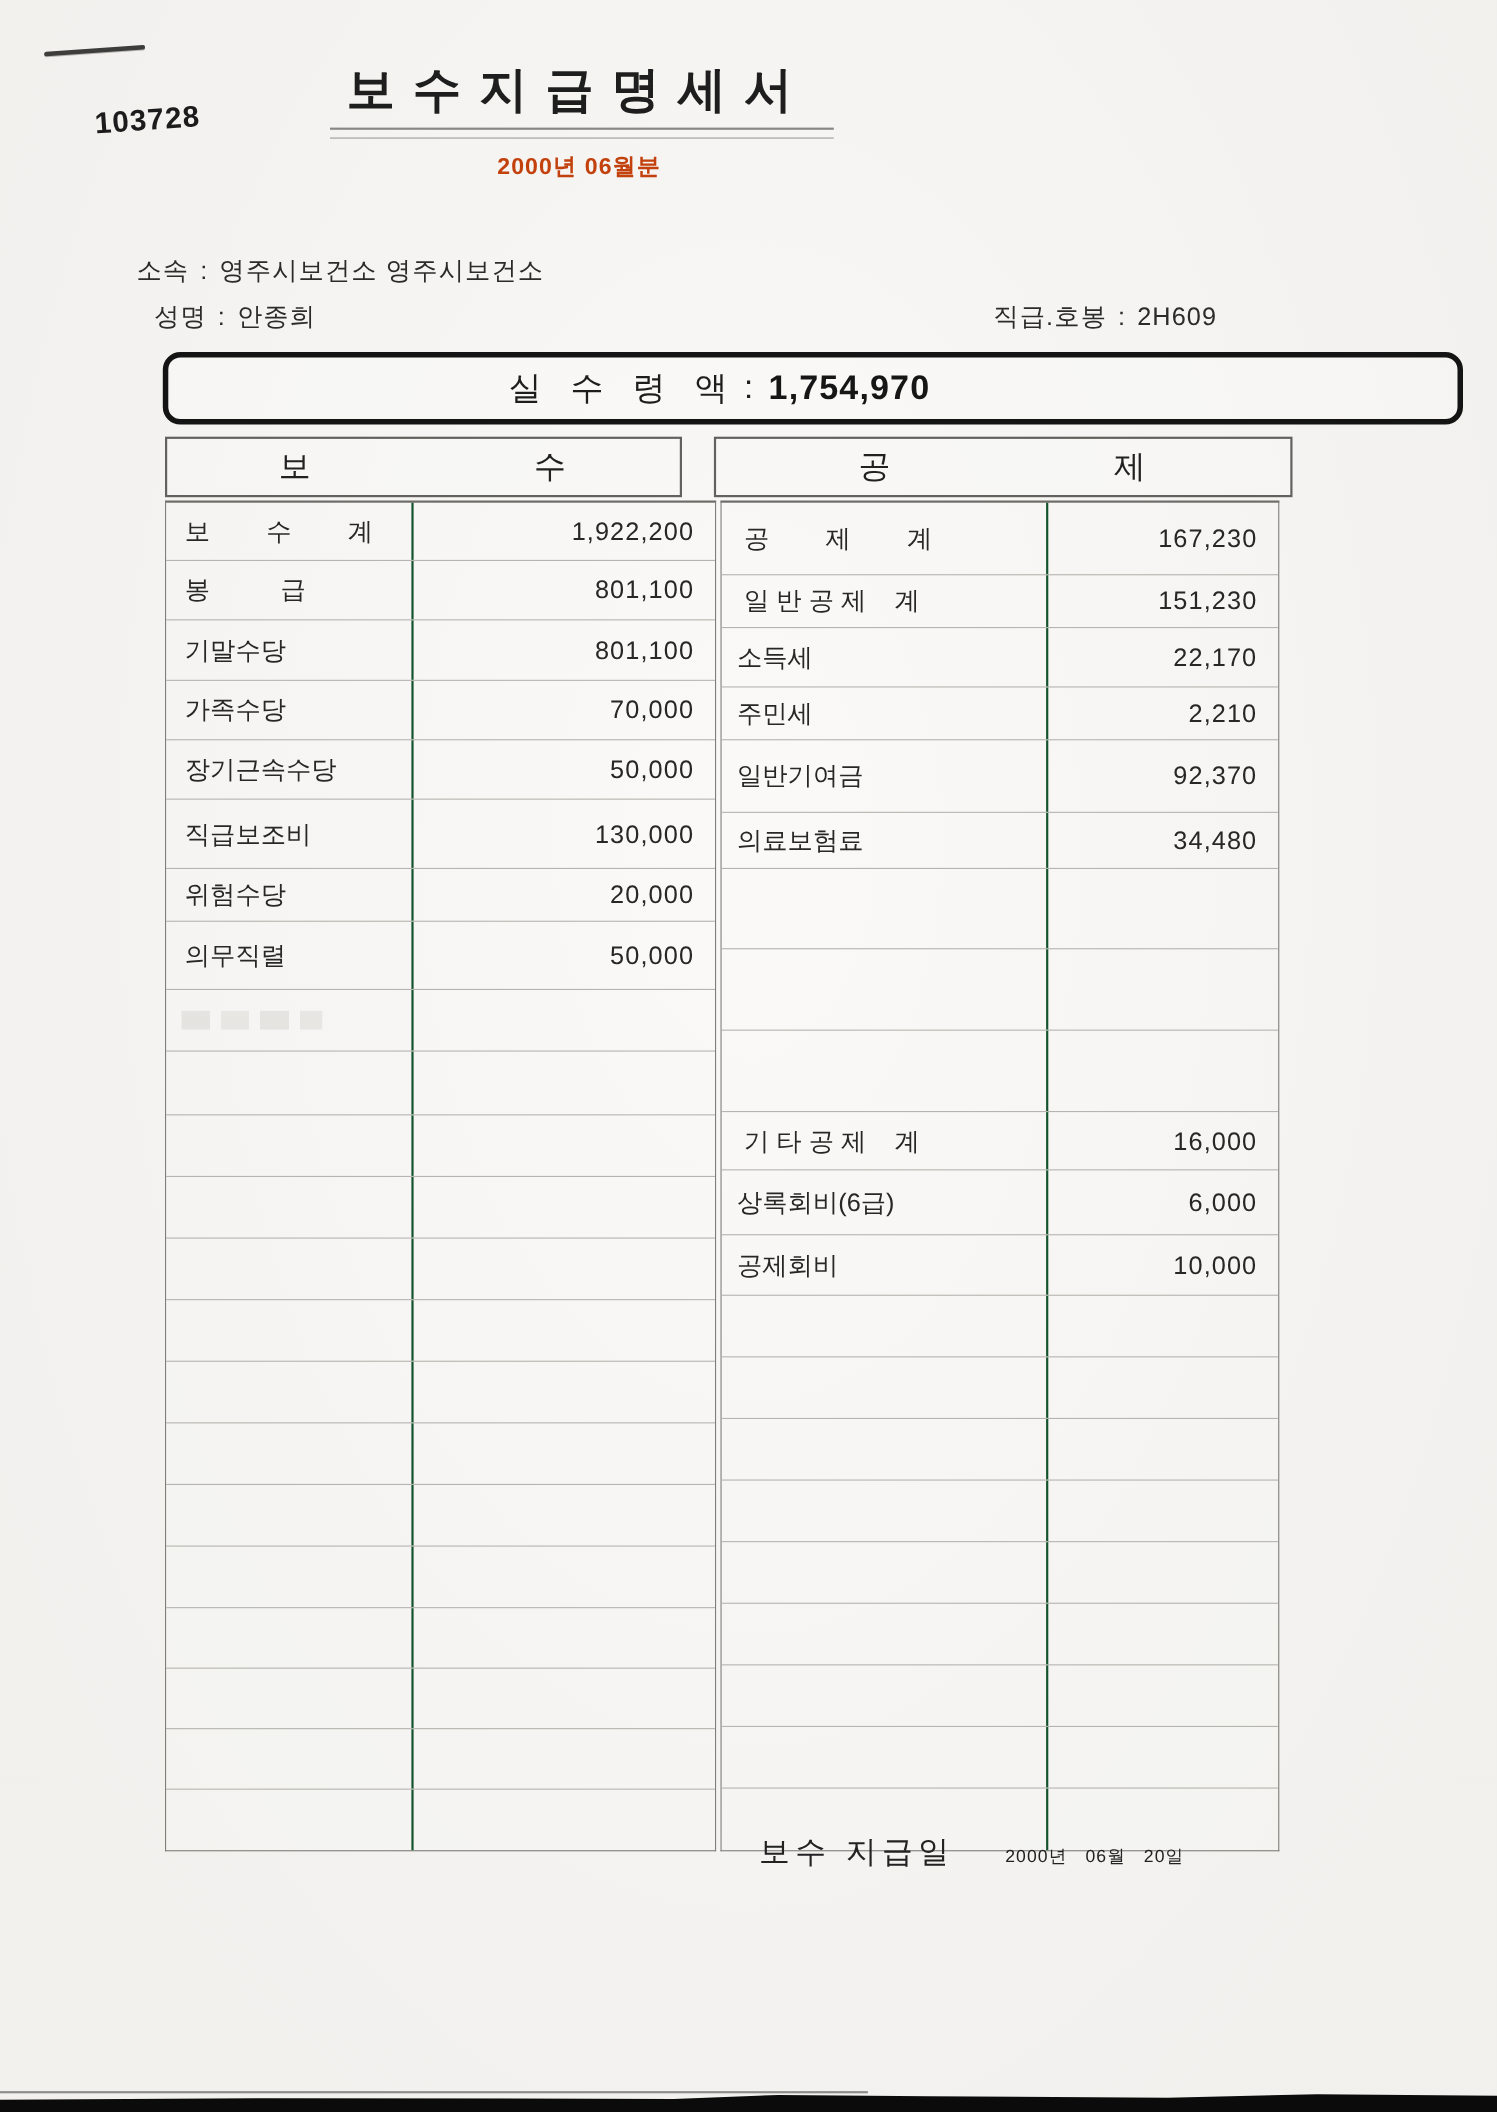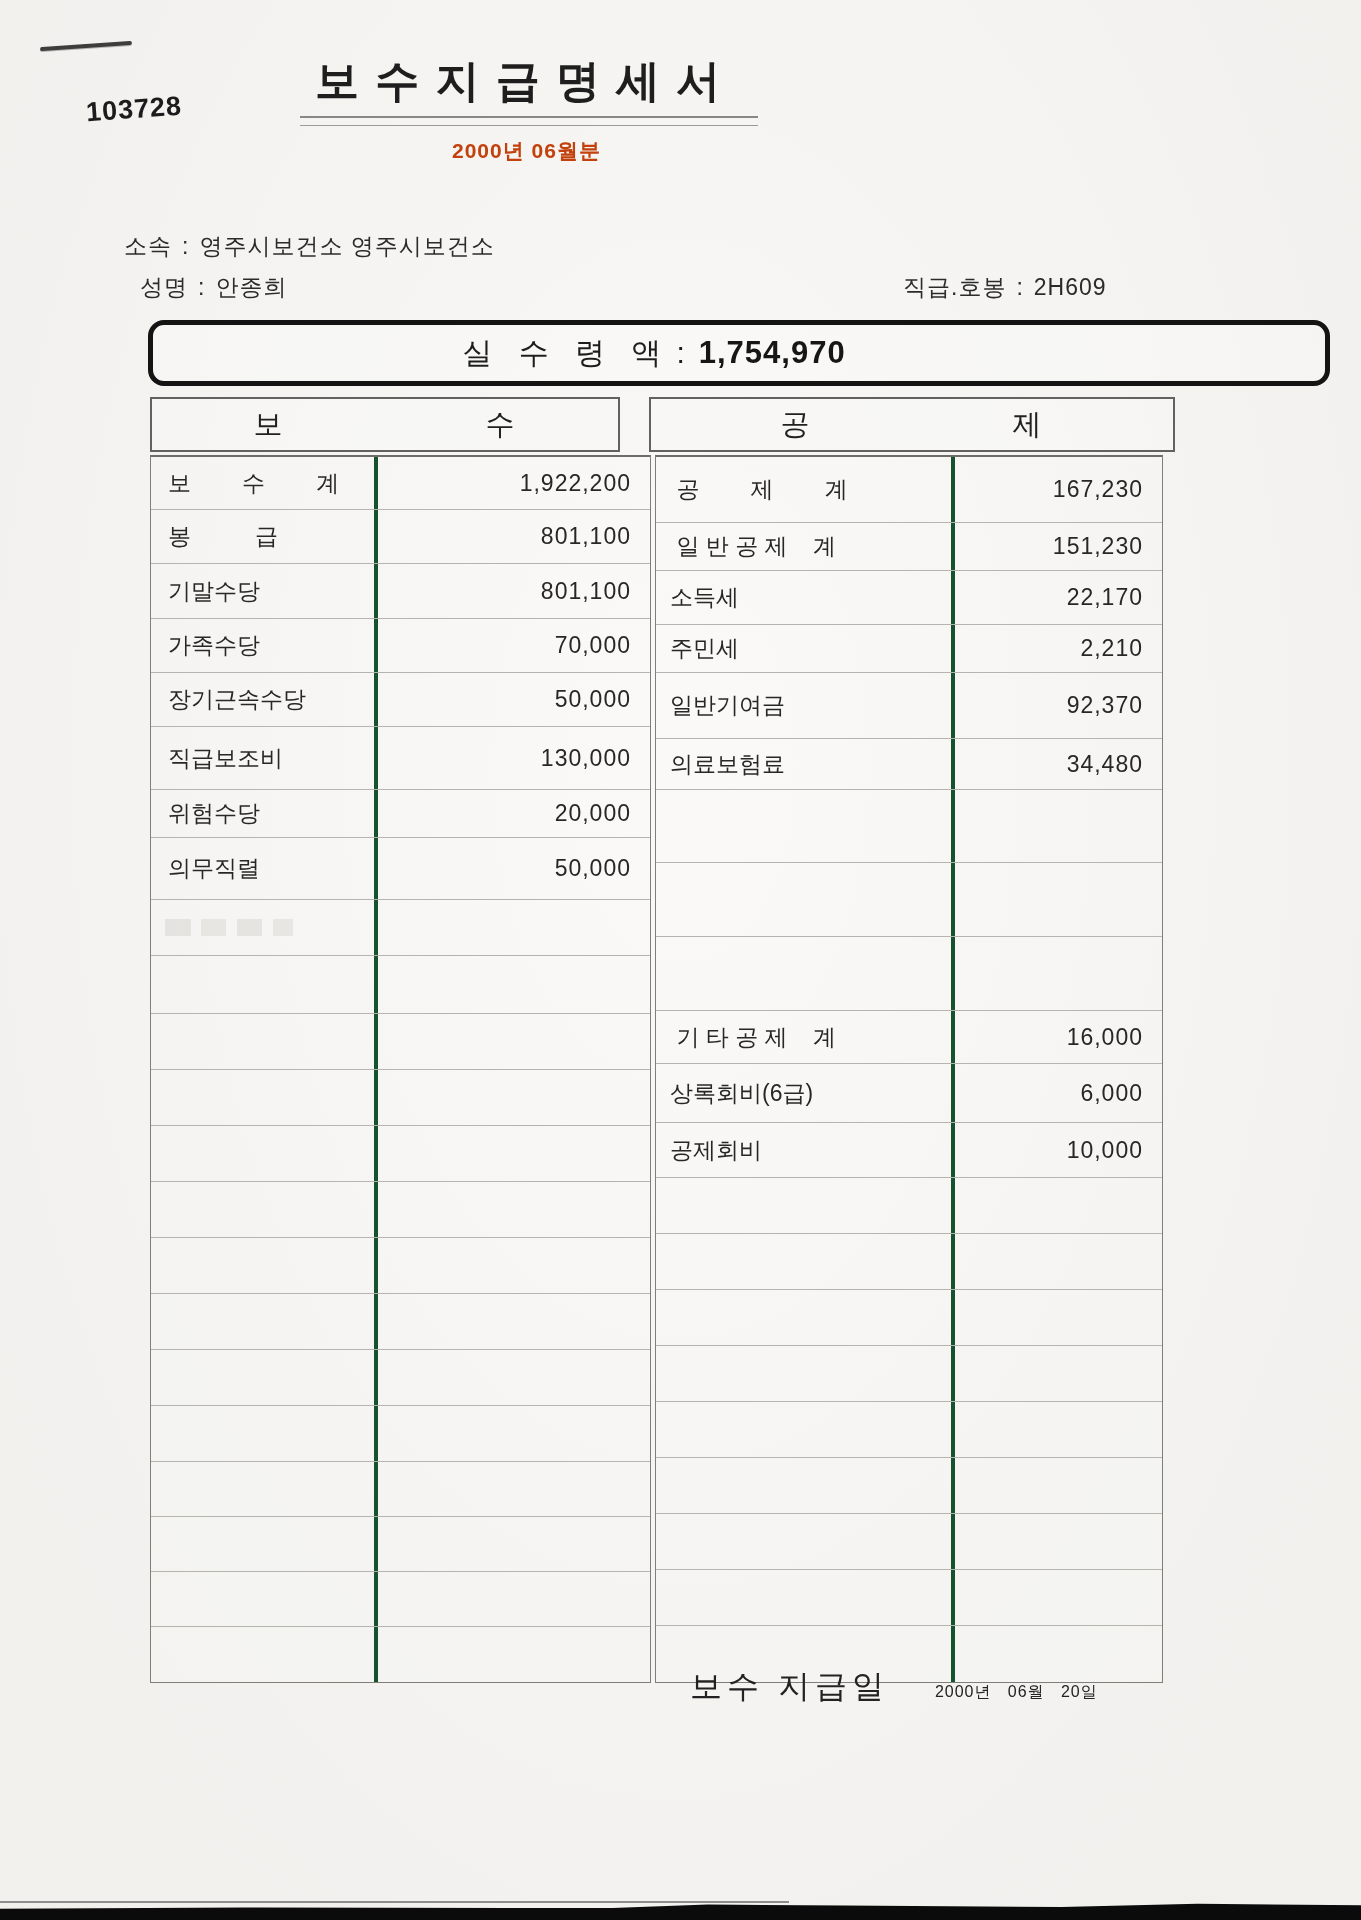--- a/index.html
+++ b/index.html
@@ -65,33 +65,33 @@
   .dtable{
     position:absolute;top:455px;
     border:1px solid #807e79;border-top:2px solid #6e6c67;
     background:rgba(255,255,255,.15);
   }
   .dtable-pay{left:150px;width:499px;}
   .dtable-ded{left:655px;width:506px;}
   .trow{display:flex;border-top:1px solid #b6b4ae;}
   .trow:first-child{border-top:none;}
   .cell{display:flex;align-items:center;font-size:23px;color:#272725;}
-  .cell-label{white-space:pre;border-right:4px solid #14532d;overflow:hidden;}
+  .cell-label{white-space:pre;border-right:2px solid #14532d;overflow:hidden;}
   .dtable-pay .cell-label{width:206px;padding-left:17px;}
   .dtable-ded .cell-label{width:281px;padding-left:14px;}
   .cell-value{flex:1;justify-content:flex-end;padding-right:19px;letter-spacing:1px;}
   .trow.ghost .cell-label{position:relative;}
   .trow.ghost .cell-label::before{ 
     content:"";position:absolute;left:14px;top:50%;margin-top:-9px;
     width:128px;height:17px;opacity:.5;filter:blur(.6px);
     background:linear-gradient(90deg,#d6d4cf 0 20%,transparent 20% 28%,
       #dbd9d4 28% 48%,transparent 48% 56%,#d6d4cf 56% 76%,transparent 76% 84%,#dad8d3 84% 100%);
   }
   .paydate-line{position:absolute;left:690px;top:1665px;display:flex;align-items:baseline;}
-  .paydate-label{font-size:32px;letter-spacing:5px;color:#222;}
+  .paydate-label{font-size:28px;letter-spacing:5px;color:#222;}
   .paydate-value{font-size:16px;margin-left:46px;white-space:pre;color:#222;letter-spacing:1px;}
   .scan-edge-line{position:absolute;left:0;top:1901px;width:58%;height:2px;background:#8d8d8b;}
   .scan-bar{
     position:absolute;left:0;bottom:0;width:100%;height:18px;background:#0b0b0b;
     clip-path:polygon(0 38%,18% 30%,45% 34%,52% 14%,62% 20%,78% 28%,88% 10%,100% 18%,100% 100%,0 100%);
   }
 </style>
 </head>
 <body>
 

